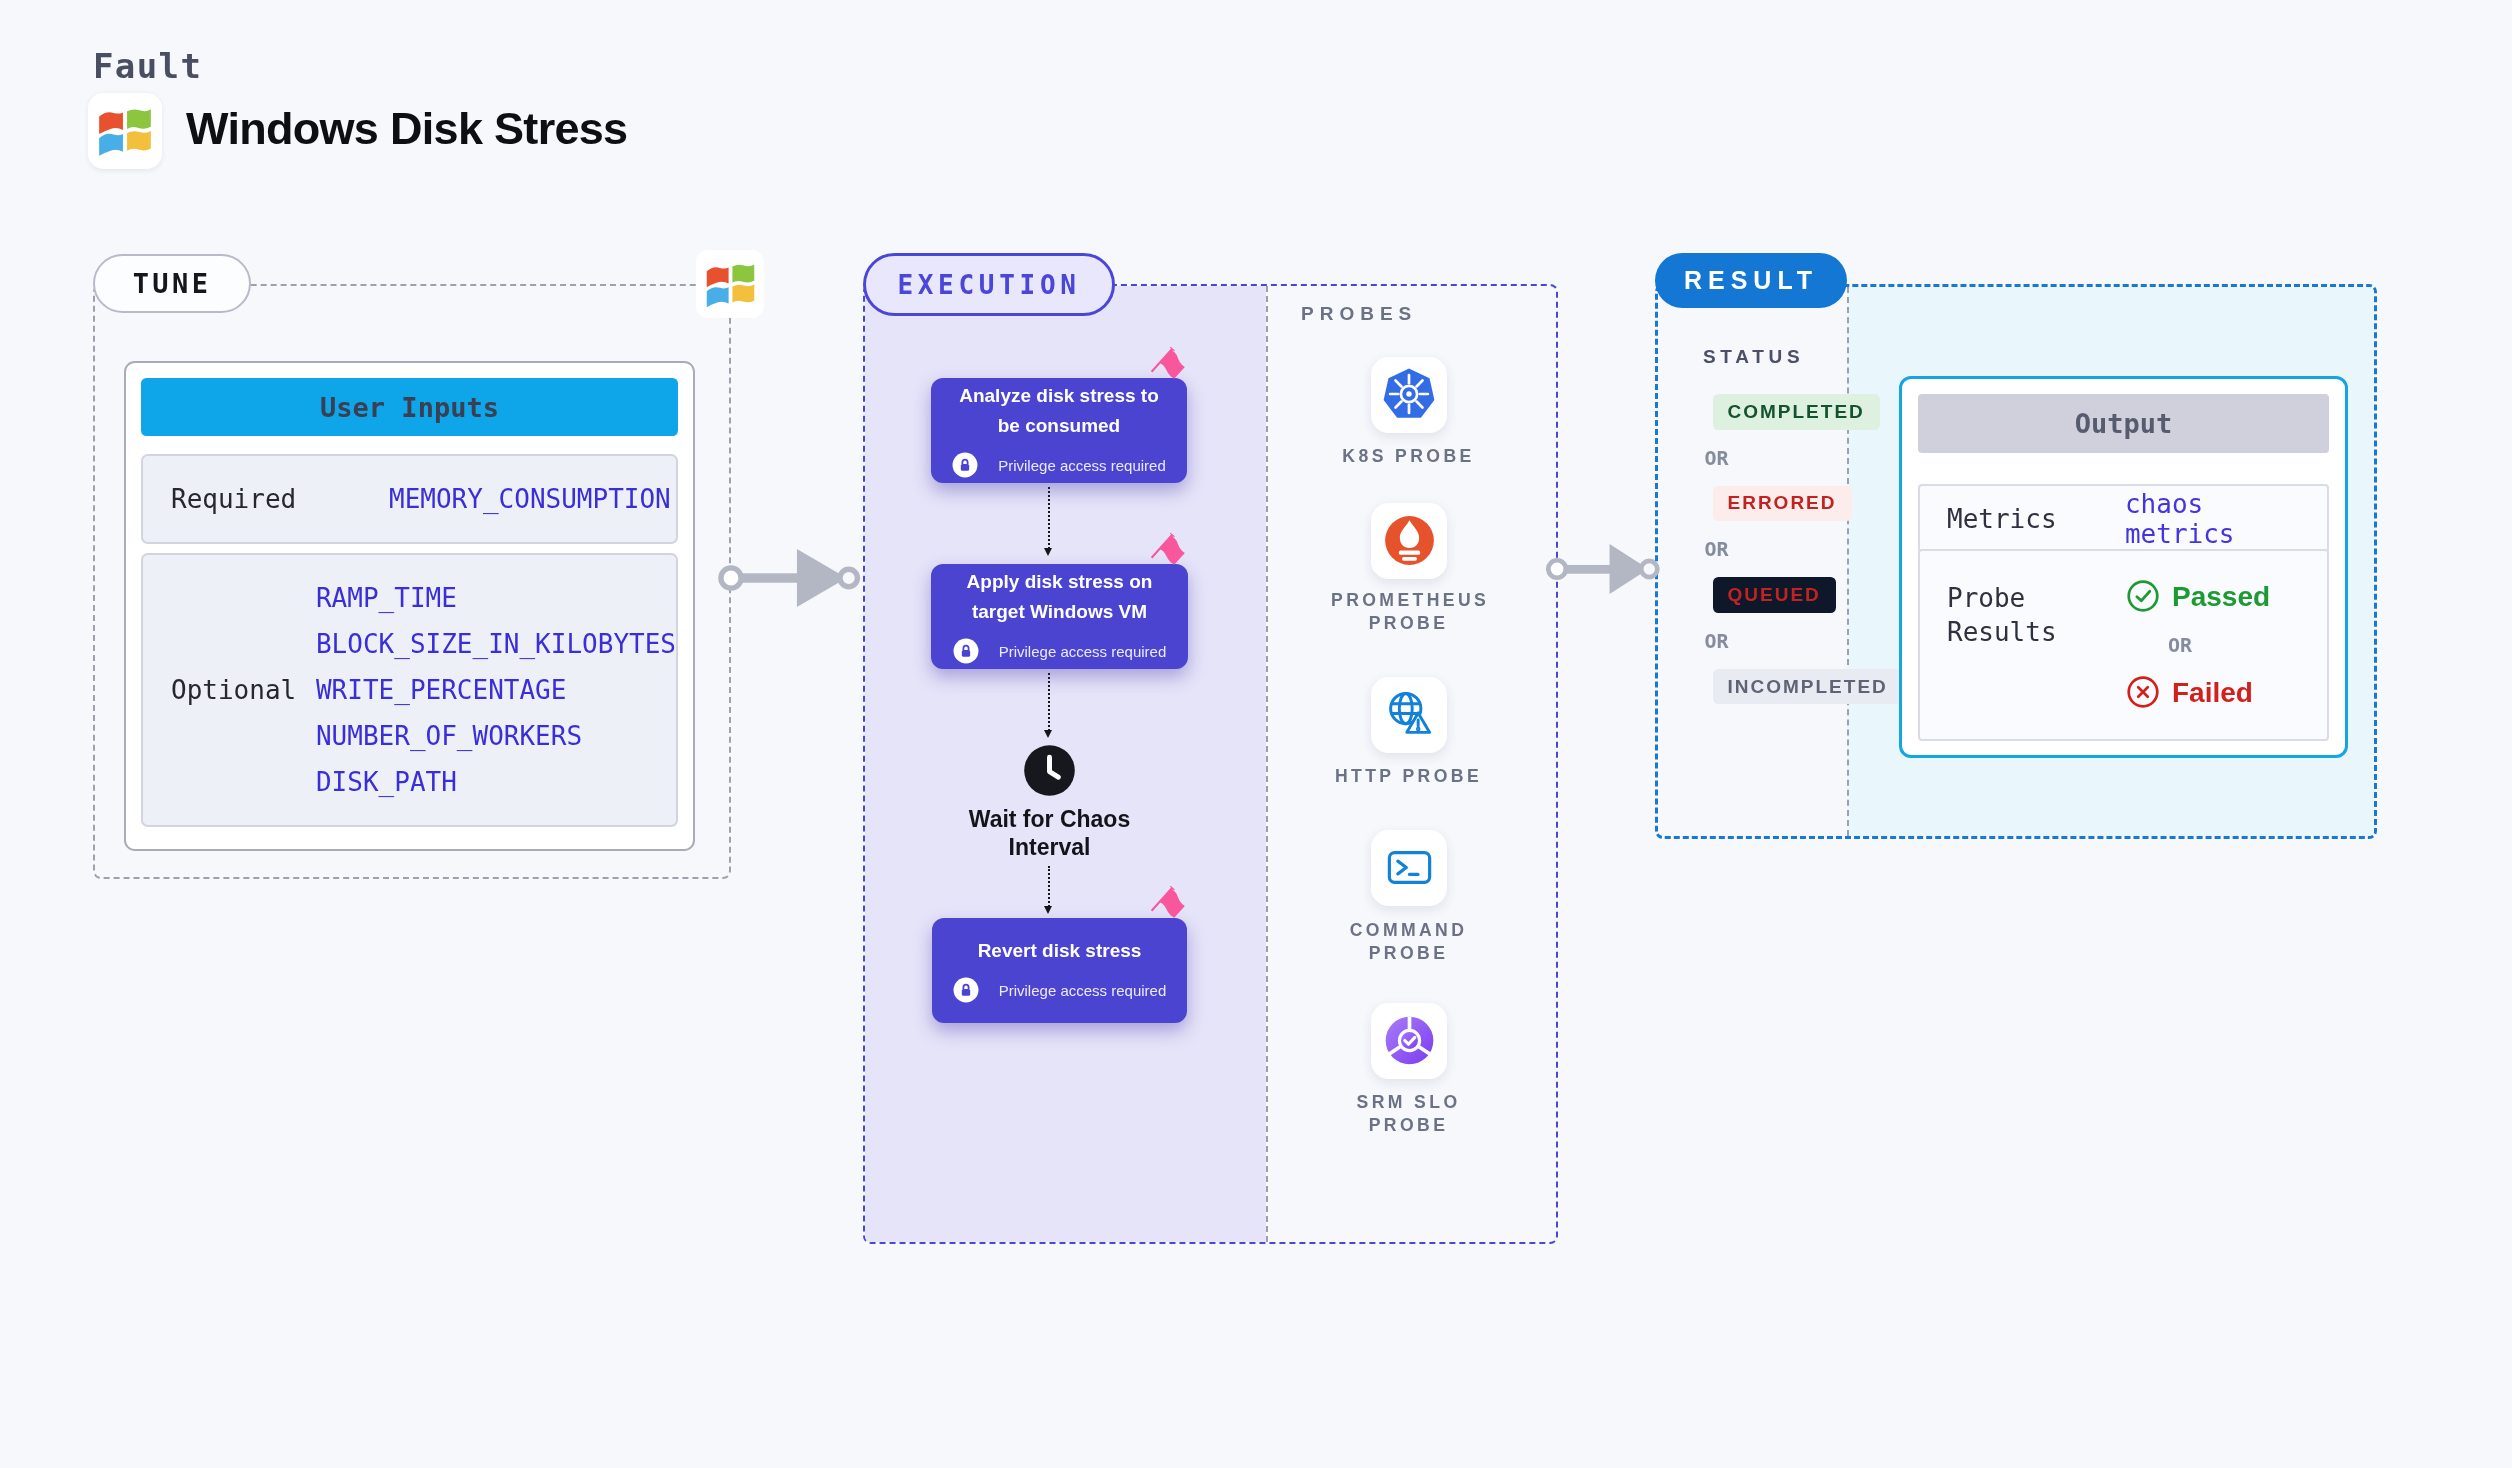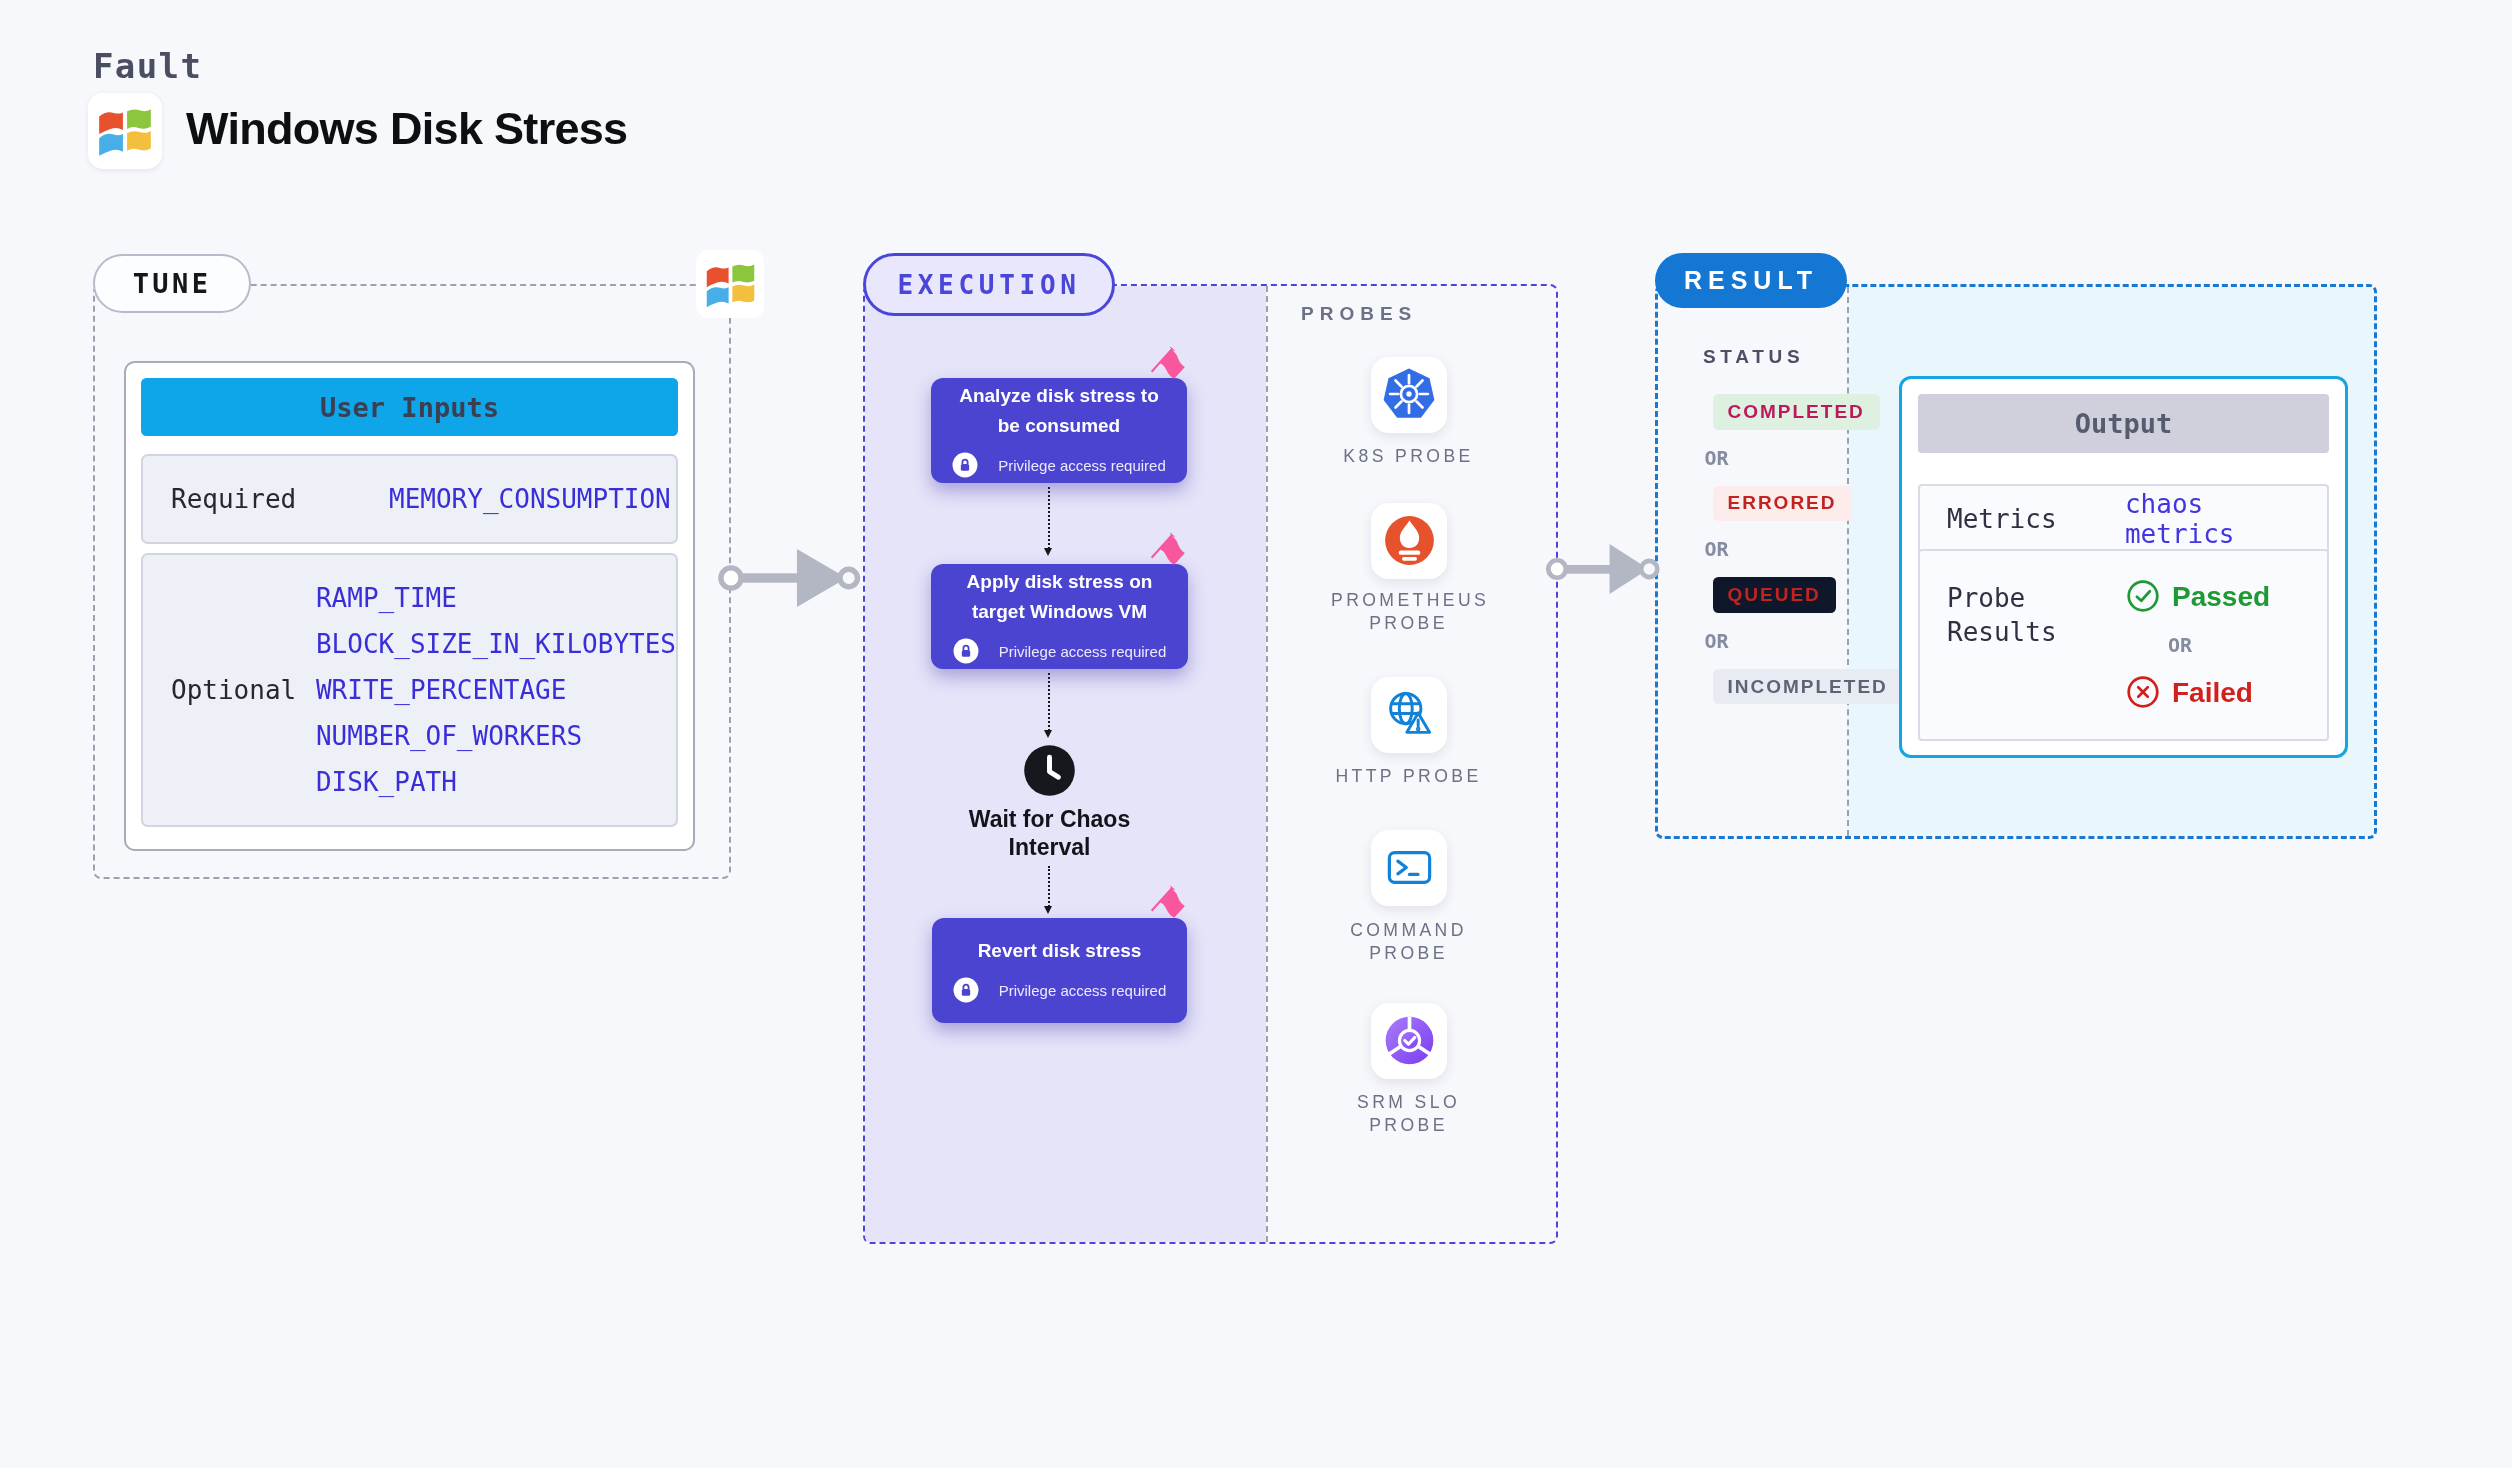--- a/index.html
+++ b/index.html
@@ -61,21 +61,21 @@
         font-family:"DejaVu Sans",sans-serif;}
   .vconn{position:absolute;width:0;border-left:2.7px dotted #15161a;z-index:2;}
   .vconn::after{content:'';position:absolute;bottom:-10.8px;left:-6px;border:4.7px solid transparent;
                 border-top:8px solid #15161a;}
   .wait-text{font-size:23px;font-weight:bold;color:#131419;text-align:center;line-height:28px;}
 
   
   .probes-title{font-size:19px;font-weight:bold;color:#6b7285;letter-spacing:6px;}
   .probe-card{position:absolute;width:76px;height:76px;background:#fff;border-radius:17.6px;
               display:flex;align-items:center;justify-content:center;box-shadow:0 4px 12px rgba(30,40,80,.10);}
-  .probe-label{position:absolute;width:155px;text-align:center;font-size:17.6px;font-weight:normal;color:#6b7285;
+  .probe-label{position:absolute;width:155px;text-align:center;font-size:17.6px;font-weight:bold;color:#6b7285;
                letter-spacing:3.4px;line-height:23px;}
 
   
   .status-col{left:1703px;top:346px;width:203px;display:flex;flex-direction:column;align-items:flex-start;}
   .status-title{font-size:19px;font-weight:bold;color:#4b5066;letter-spacing:4.7px;margin-bottom:26px;}
   .badge{margin-left:9.5px;padding:6.8px 15px;border-radius:5.4px;font-size:19px;font-weight:bold;letter-spacing:2px;}
   .or{font-size:20px;color:#868ca0;margin:16px 0 16px 1.4px;font-weight:600;}
 
   
   .out-card{left:1899px;top:376px;width:443px;height:376px;background:#fff;border:3.4px solid #14a5e2;border-radius:12px;z-index:3;}
@@ -300,21 +300,21 @@
   </svg>
 
   <div class="abs result-box">
     <div class="result-cyan"></div>
     <div class="result-sep"></div>
   </div>
   <div class="abs pill pill-result">RESULT</div>
 
   <div class="abs status-col">
     <div class="status-title">STATUS</div>
-    <div class="badge" style="background:#def1e0;color:#be185d">COMPLETED</div>
+    <div class="badge" style="background:#def1e0;color:#14532d">COMPLETED</div>
     <div class="or mono">OR</div>
     <div class="badge" style="background:#fcecec;color:#c12420">ERRORED</div>
     <div class="or mono">OR</div>
     <div class="badge" style="background:#0f172a;color:#c12420">QUEUED</div>
     <div class="or mono">OR</div>
     <div class="badge" style="background:#e9ebf2;color:#5e6476">INCOMPLETED</div>
   </div>
 
   <div class="abs out-card">
     <div class="out-head mono">Output</div>

